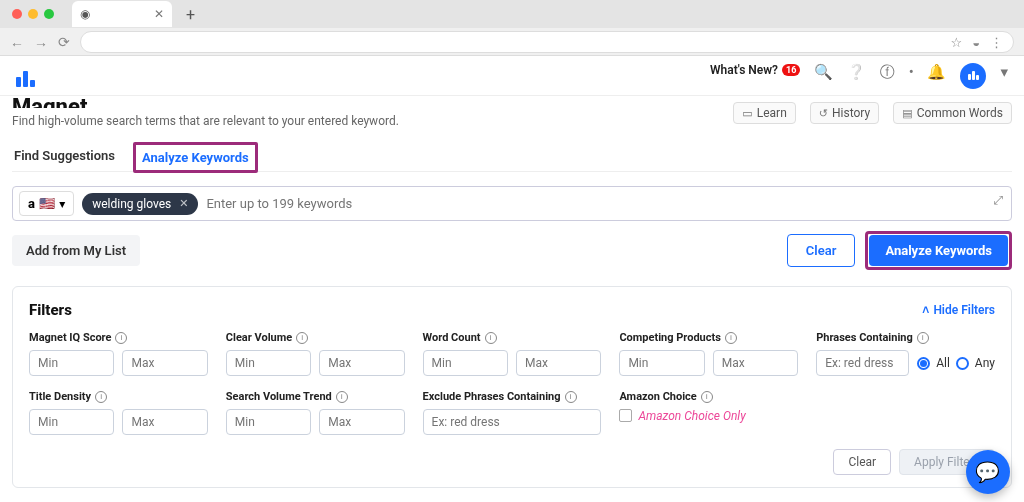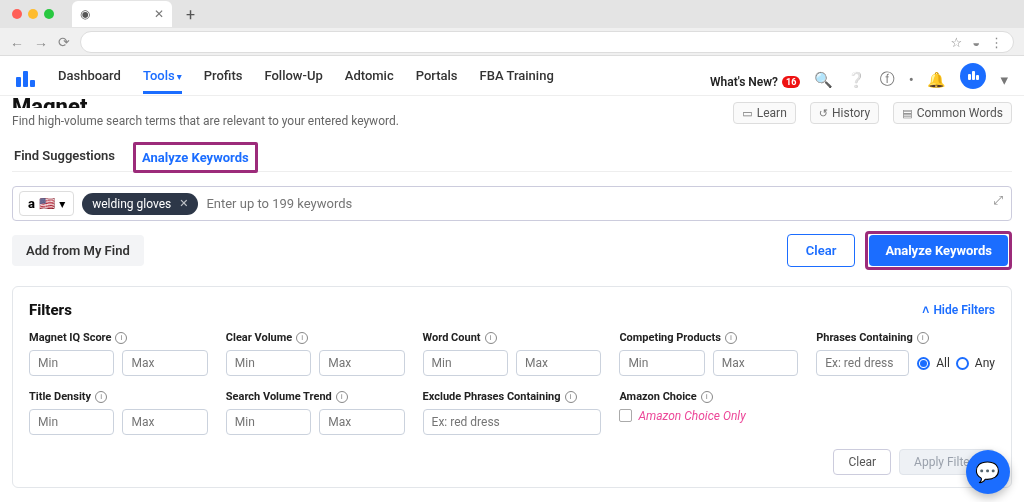--- a/index.html
+++ b/index.html
@@ -22,21 +22,21 @@
 
   
   .app-bar { height: 40px; display: flex; align-items: center; padding: 0 16px; border-bottom: 1px solid #eee; }
   .logo { width: 22px; height: 22px; margin-right: 20px; display:flex; align-items:flex-end; gap:2px;}
   .logo span { display:block; width:5px; background:#1b6dff; border-radius:1px;}
   .logo span:nth-child(1){height:10px;} .logo span:nth-child(2){height:16px;} .logo span:nth-child(3){height:7px;}
   .nav { display: flex; gap: 22px; align-items: center; }
   .nav a { font-size: 13px; color: #333; text-decoration: none; font-weight: 500; }
   .nav a.active { color: #1b6dff; border-bottom: 3px solid #1b6dff; padding-bottom: 8px; margin-bottom:-10px;}
   .nav .caret { font-size: 10px; margin-left: 2px; color:#1b6dff;}
-  .right-icons { margin-left: auto; display: flex; align-items: flex-end; gap: 14px; }
+  .right-icons { margin-left: auto; display: flex; align-items: flex-start; gap: 14px; }
   .whats-new { font-size: 12px; font-weight: 600; color: #222; display:flex; align-items:center; gap:4px;}
   .badge-red { background: #e11; color: #fff; border-radius: 8px; font-size: 9px; padding: 1px 4px; font-weight:700;}
   .ico { color: #777; font-size: 15px; }
   .avatar-circle { width: 26px; height: 26px; border-radius: 50%; background: #1b6dff; display:flex; align-items:center; justify-content:center; }
   .avatar-circle .mini { display:flex; gap:1px; align-items:flex-end;}
   .avatar-circle .mini span{width:3px;background:#fff;border-radius:1px;}
   .avatar-circle .mini span:nth-child(1){height:6px;} .avatar-circle .mini span:nth-child(2){height:9px;} .avatar-circle .mini span:nth-child(3){height:5px;}
 
   
   .page { padding: 0 12px; }
@@ -118,29 +118,20 @@
     </div>
   </div>
 </div>
 
 <div class="app-bar">
   <div class="logo">
       <span></span>
       <span></span>
       <span></span>
     </div>
-  <div class="nav">
-    <a>Dashboard</a>
-    <a class="active"><span>Tools</span><span class="caret">▾</span></a>
-    <a>Profits</a>
-    <a>Follow-Up</a>
-    <a>Adtomic</a>
-    <a>Portals</a>
-    <a>FBA Training</a>
-  </div>
   <div class="right-icons">
     <div class="whats-new">
       <span>What's New?</span>
       <span class="badge-red">16</span>
     </div>
     <span class="ico">🔍</span>
     <span class="ico">❔</span>
     <span class="ico">ⓕ</span>
     <span class="ico">•</span>
     <span class="ico">🔔</span>
@@ -190,21 +181,21 @@
     </div>
     <div class="chip">
       <span>welding gloves</span>
       <span class="chip-x">✕</span>
     </div>
     <input class="kw-input" placeholder="Enter up to 199 keywords" style="">
     <span class="expand-ico">⤢</span>
   </div>
 
   <div class="action-row">
-    <button class="btn-light">Add from My Find</button>
+    <button class="btn-light">Add from My List</button>
     <div class="spacer"></div>
     <button class="btn-outline">Clear</button>
     <div class="btn-primary-wrap">
       <button class="btn-primary">Analyze Keywords</button>
     </div>
   </div>
 
   <div class="panel">
     <div class="panel-head">
       <div class="panel-title">Filters</div>

